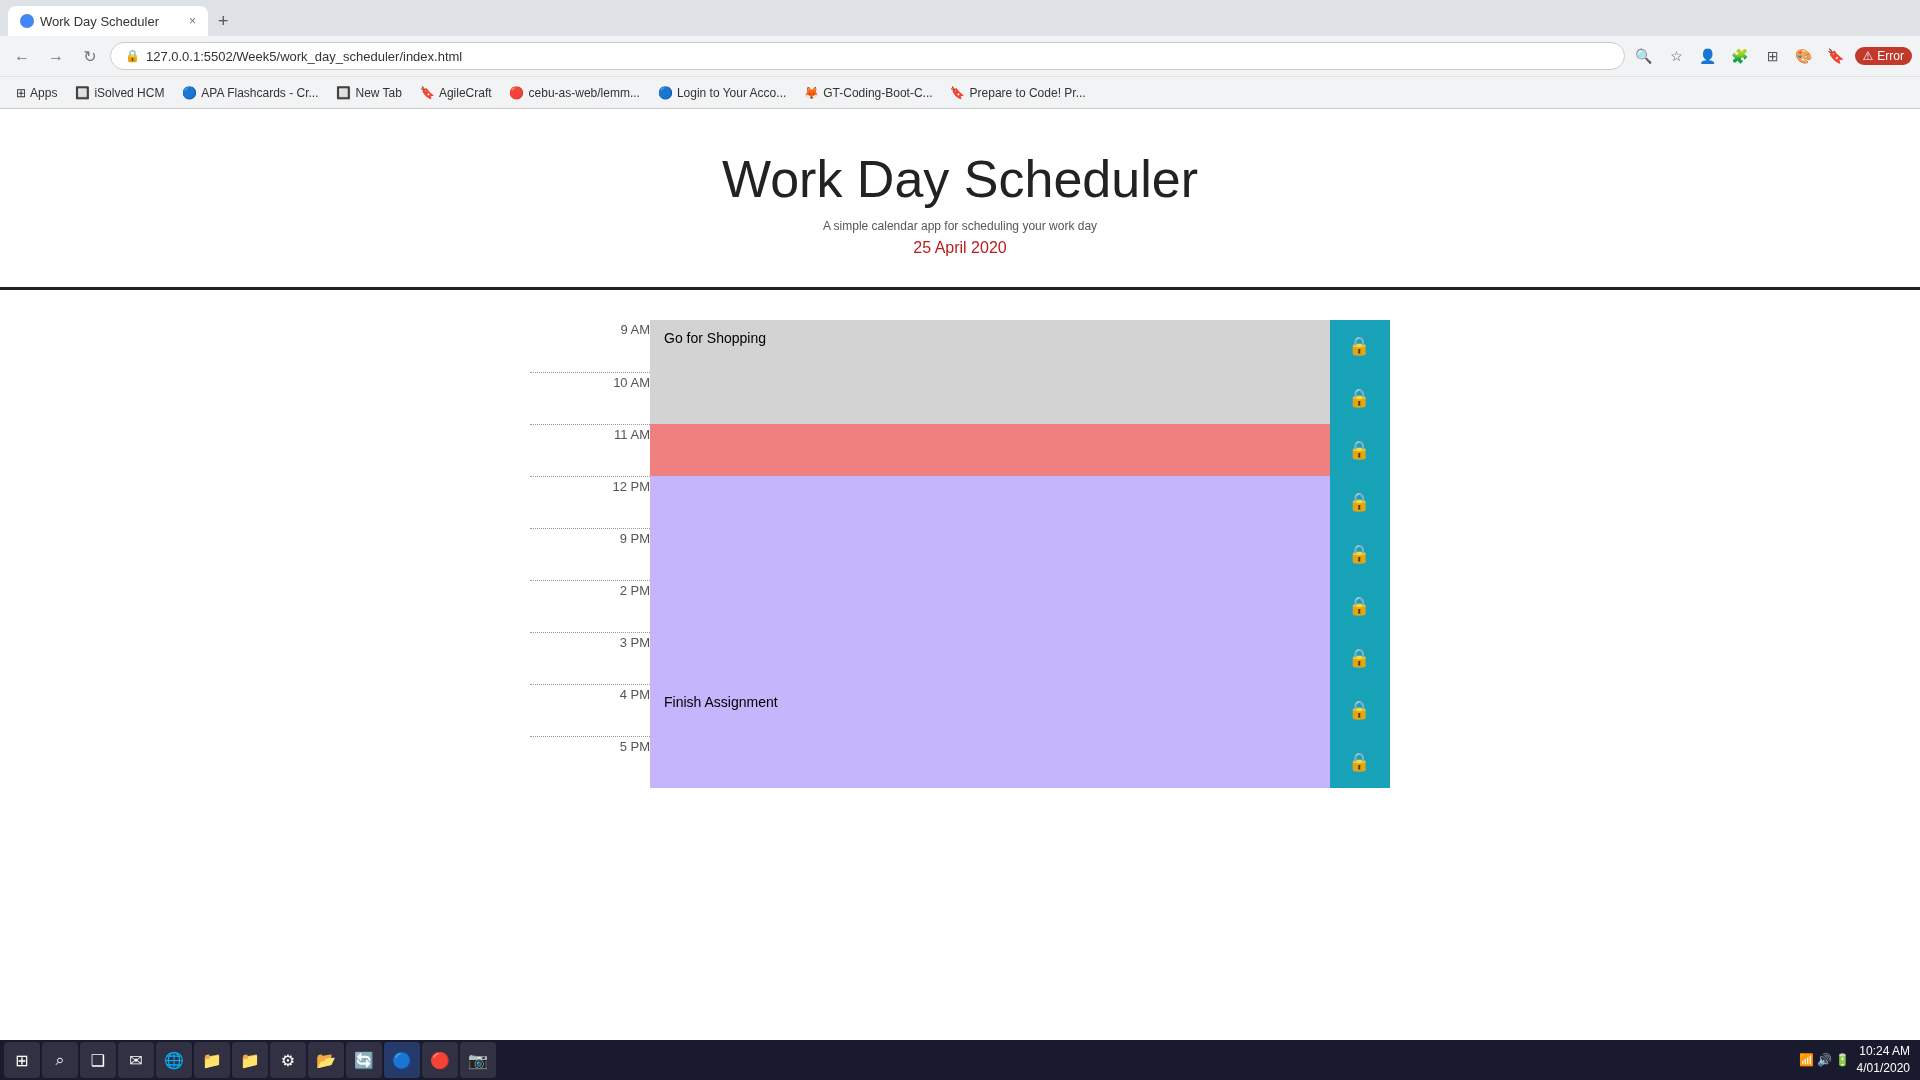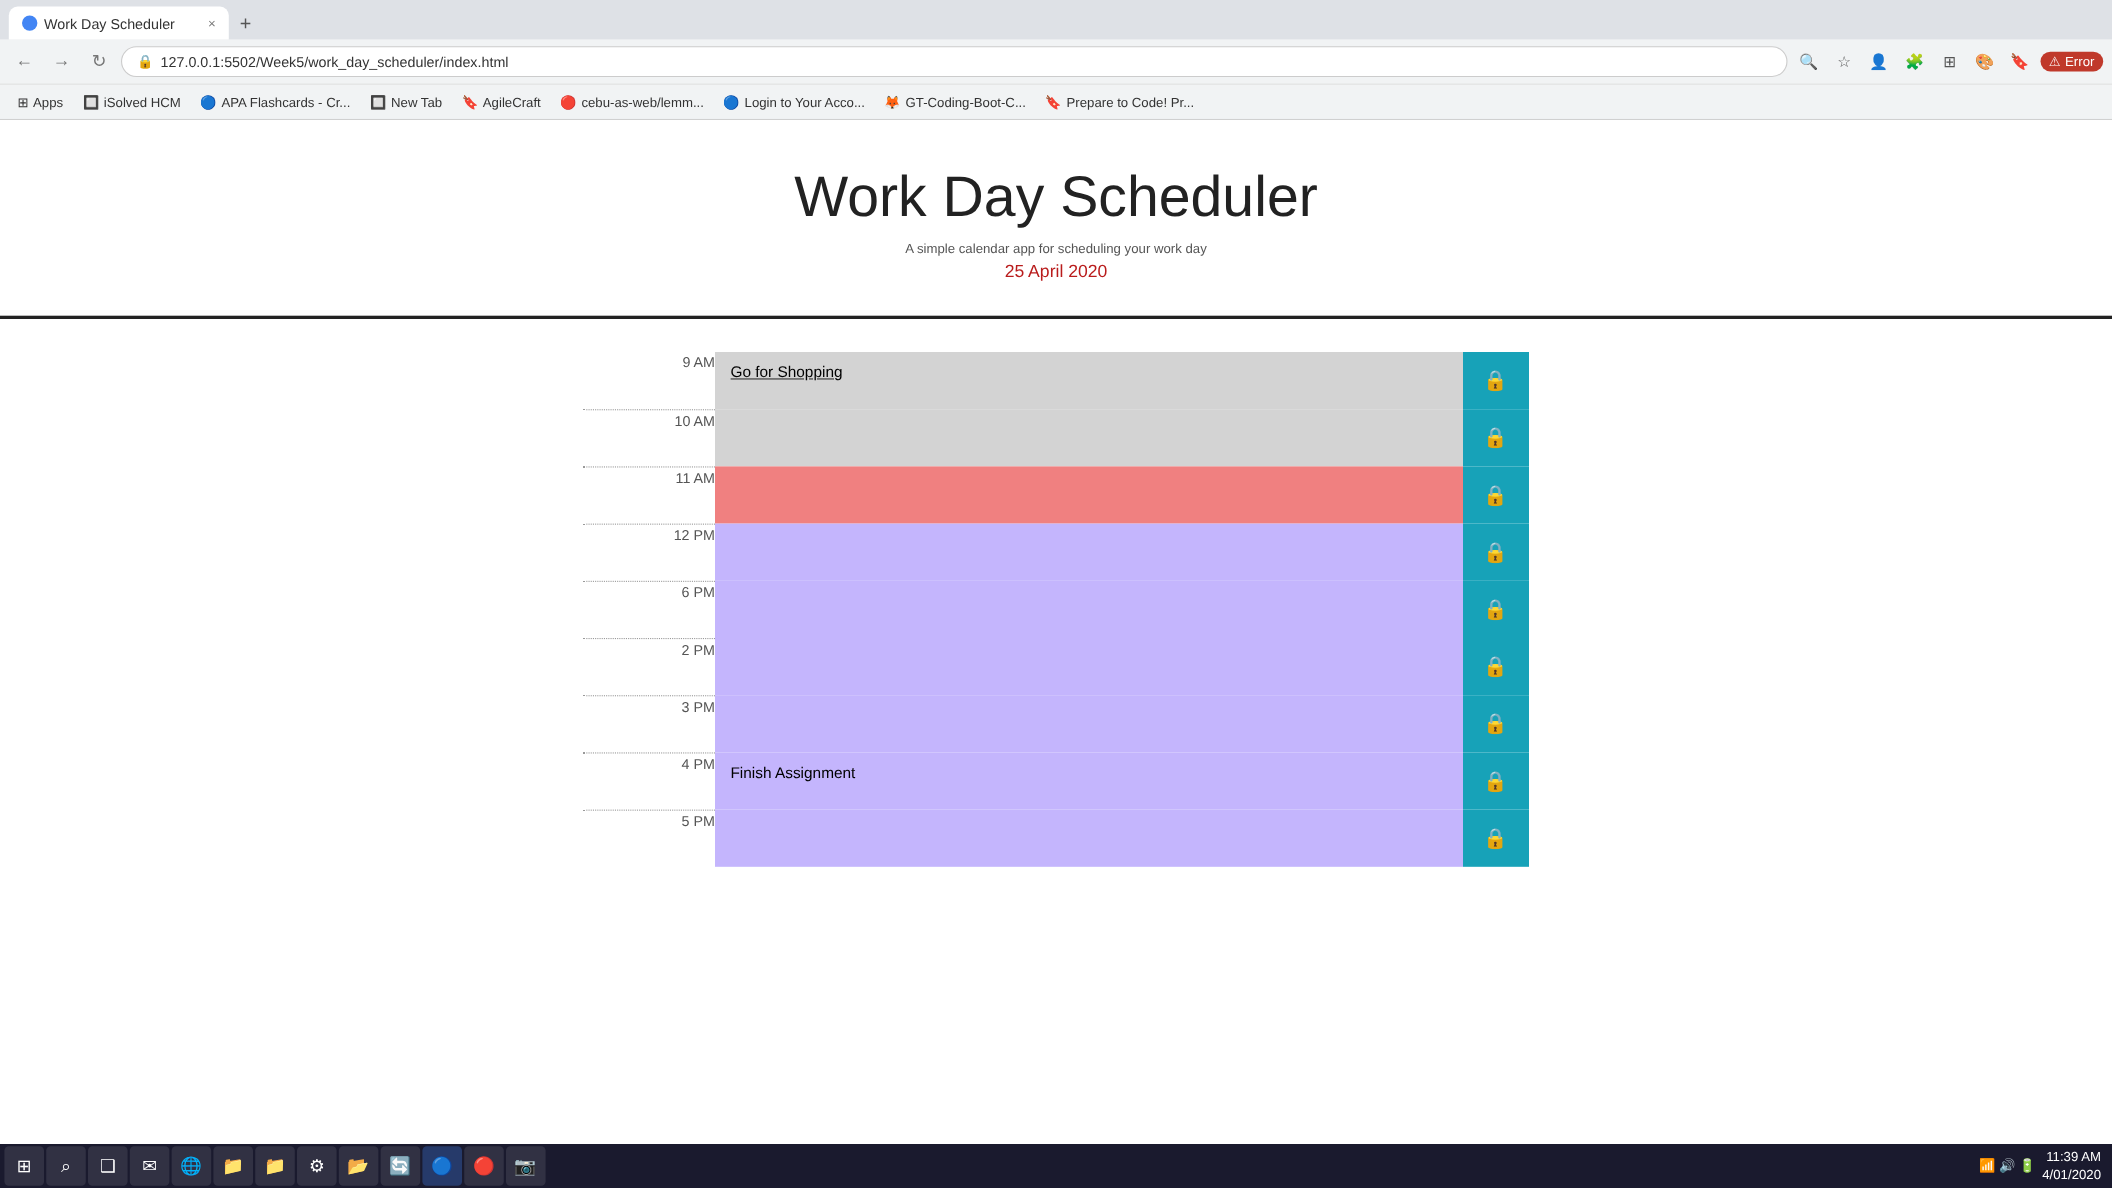--- a/index.html
+++ b/index.html
@@ -404,21 +404,21 @@
 </div>
 
 <div class="divider"></div>
 
 <div class="scheduler">
 
   <div class="time-block">
     <div class="time-label">
       <span>9 AM</span>
     </div>
-    <div class="textarea-cell past" style="align-items:flex-end;text-decoration:underline;">
+    <div class="textarea-cell past" style="align-items:flex-end;">
       <textarea style="background: transparent;">Go for Shopping</textarea>
     </div>
     <button class="save-btn">
       <span class="lock-icon">🔒</span>
     </button>
   </div>
 
   <div class="time-block">
     <div class="time-label">
       <span>10 AM</span>
@@ -450,21 +450,21 @@
     <div class="textarea-cell future">
       <textarea style="background: transparent;"></textarea>
     </div>
     <button class="save-btn">
       <span class="lock-icon">🔒</span>
     </button>
   </div>
 
   <div class="time-block">
     <div class="time-label">
-      <span>6 PM</span>
+      <span>9 PM</span>
     </div>
     <div class="textarea-cell future">
       <textarea style="background: transparent;"></textarea>
     </div>
     <button class="save-btn">
       <span class="lock-icon">🔒</span>
     </button>
   </div>
 
   <div class="time-block">
@@ -531,17 +531,17 @@
   <div class="taskbar-btn" style="background:rgba(66,133,244,0.3);">🔵</div>
   <div class="taskbar-btn">🔴</div>
   <div class="taskbar-btn">📷</div>
   <div class="taskbar-right">
     <div class="taskbar-icons-group">
       <span>📶</span>
       <span>🔊</span>
       <span>🔋</span>
     </div>
     <div class="taskbar-time">
-      <div>11:39 AM</div>
+      <div>10:24 AM</div>
       <div>4/01/2020</div>
     </div>
   </div>
 </div>
 
 </body></html>

